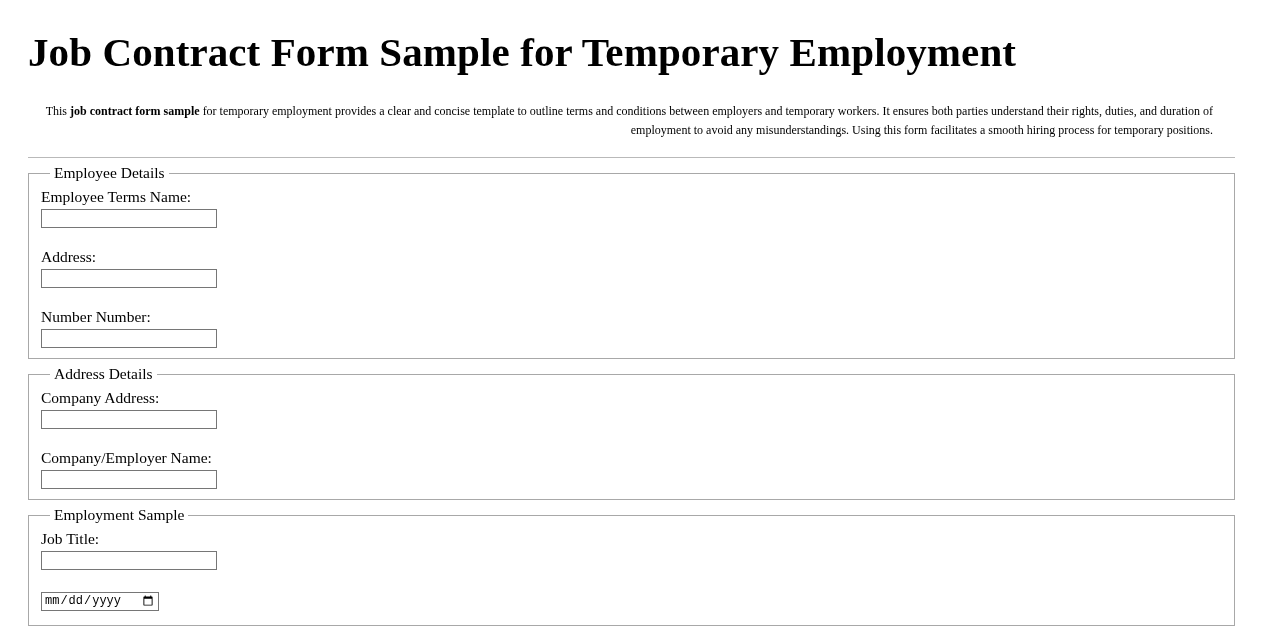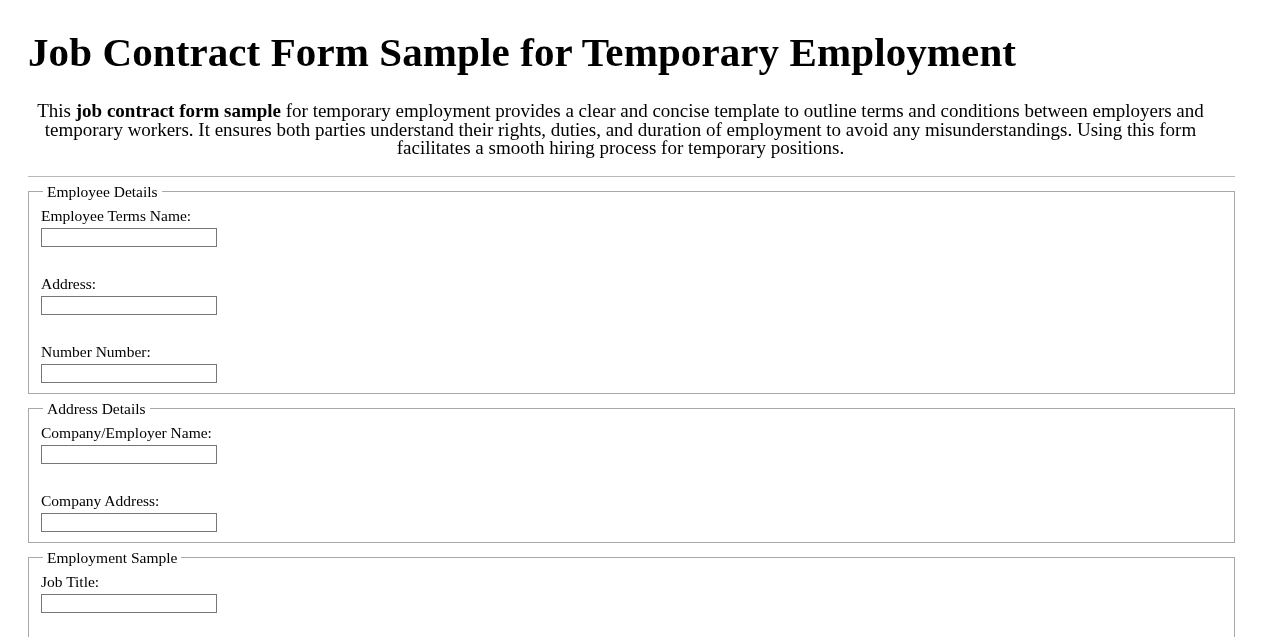--- a/index.html
+++ b/index.html
@@ -19,53 +19,53 @@
     box-sizing: border-box;
   }
   h1.page-title {
     font-family: "Liberation Serif", serif;
     font-size: 41px;
     font-weight: bold;
     margin: 10px 0 0 0;
     letter-spacing: 0.1px;
   }
   p.intro {
-    font-size: 19px;
+    font-size: 12px;
     line-height: 18.5px;
     margin: 26px 0 0 0;
     max-width: 1185px;
-    text-align: center;
+    text-align: right;
   }
   p.intro b { font-weight: bold; }
   hr.divider {
     border: none;
     border-top: 1px solid #b9b9b9;
     margin: 18px 0 0 0;
   }
   form.contract-form {
     margin: 0;
     padding: 0;
   }
   fieldset.section {
     border: 1px solid #a8a8a8;
     margin: 6px 0 0 0;
     padding: 6px 10px 10px 10px;
     box-sizing: border-box;
   }
   fieldset.section > legend {
     font-size: 15.5px;
     padding: 0 4px;
-    margin-left: 4px;
+    margin-left: 11px;
   }
   .field {
     margin: 0 0 0 0;
     padding: 0;
   }
   .field + .field {
-    margin-top: 28px;
+    margin-top: 20px;
   }
   .field label {
     display: block;
     font-size: 15.5px;
     line-height: 18px;
     margin: 0 0 3px 2px;
   }
   .field input[type="text"],
   .field input[type="tel"],
   .field input[type="date"] {
@@ -118,26 +118,26 @@
       <div class="field">
         <label>Number Number:</label>
         <input type="text" value="" style="">
       </div>
     </fieldset>
 
     <fieldset class="section" id="employer-details">
       <legend>Address Details</legend>
 
       <div class="field">
-        <label>Company/Employer Name:</label>
+        <label>Company Address:</label>
         <input type="text" value="" style="">
       </div>
 
       <div class="field">
-        <label>Company Address:</label>
+        <label>Company/Employer Name:</label>
         <input type="text" value="" style="">
       </div>
     </fieldset>
 
     <fieldset class="section" id="employment-terms">
       <legend>Employment Sample</legend>
 
       <div class="field">
         <label>Job Title:</label>
         <input type="text" value="" style="">

